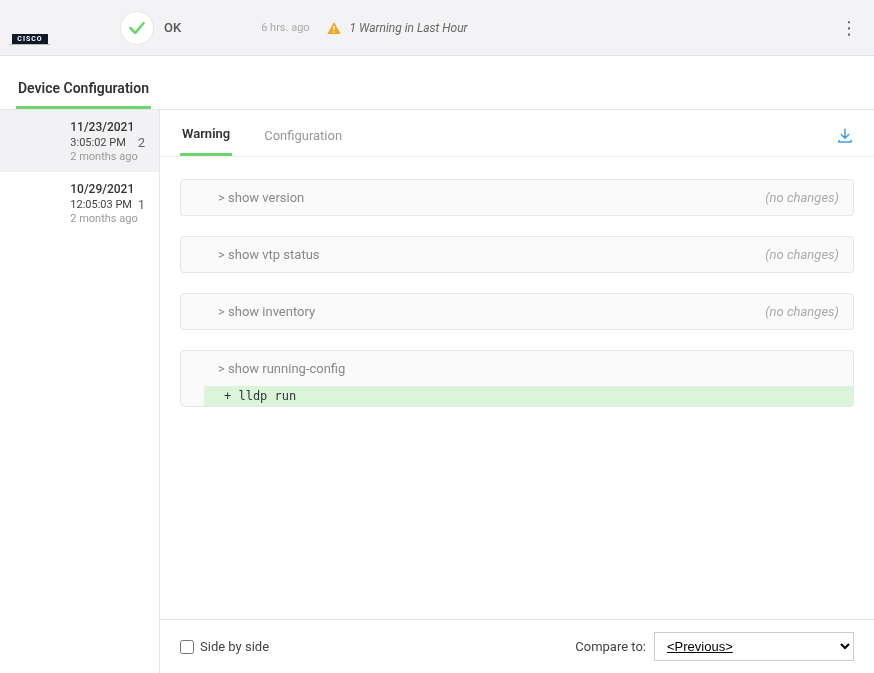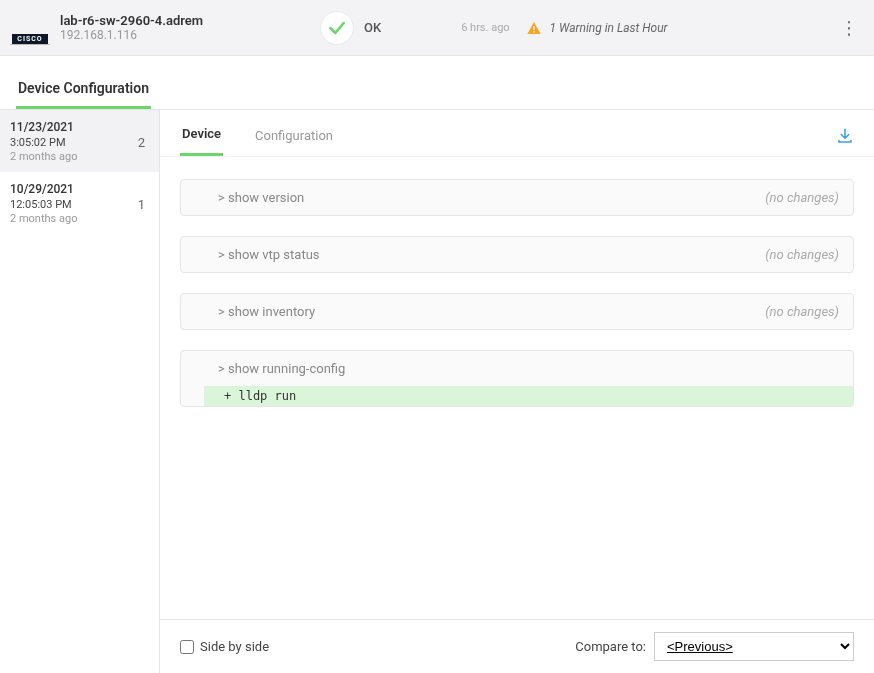--- a/index.html
+++ b/index.html
@@ -45,21 +45,21 @@
     display:flex; align-items:flex-end; height:54px; border-bottom:1px solid #e5e5e8; padding:0 16px;
   }
   .subhead-tab {
     font-weight:600; color:#333; padding:0 2px 10px 2px; border-bottom:3px solid #6cd66c; font-size:14px;
   }
   .body { display:flex; height: calc(673px - 56px - 54px);}
   .sidebar {
     width:160px; border-right:1px solid #e5e5e8; background:#fff; overflow:auto;
   }
   .rev-item {
-    padding:10px 10px 8px 10px; border-bottom:0px solid #eee; display:flex; justify-content:space-between;
+    padding:10px 10px 8px 10px; border-bottom:0px solid #eee; display:flex; justify-content:flex-end;
     cursor:pointer;
   }
   .rev-item.active { background:#f2f2f4;}
   .rev-item .meta { line-height:1.3;}
   .rev-item .date { font-size:12px; color:#333; font-weight:500;}
   .rev-item .time { font-size:11px; color:#444;}
   .rev-item .ago { font-size:11px; color:#999;}
   .rev-item .count { align-self:center; color:#666; font-size:13px; padding-right:4px;}
   .main { flex:1; display:flex; flex-direction:column;}
   .tabs-row {
@@ -94,24 +94,20 @@
   }
   svg { display:block;}
 </style>
 </head>
 <body>
 
 <div class="header">
   <div class="device-badge">
     <div class="top">CISCO</div>
     <div class="bot"></div>
-  </div>
-  <div class="device-info">
-    <div class="device-name">lab-r6-sw-2960-4.adrem</div>
-    <div class="device-ip">192.168.1.116</div>
   </div>
   <div class="status-seg">
     <div class="status-circle">
       <svg width="20" height="20" viewBox="0 0 24 24">
           <path d="M4 12 L10 18 L20 6" stroke="#6cd66c" stroke-width="3" fill="none" stroke-linecap="round" stroke-linejoin="round"></path>
         </svg>
     </div>
     <div class="status-text">OK</div>
   </div>
   <div class="time-col">6 hrs. ago</div>
@@ -151,21 +147,21 @@
             <div class="time">12:05:03 PM</div>
             <div class="ago">2 months ago</div>
           </div>
           <div class="count">1</div>
         </div>
       </div>
   </div>
 
   <div class="main">
     <div class="tabs-row">
-      <div class="tab active">Device</div>
+      <div class="tab active">Warning</div>
       <div class="tab">Configuration</div>
       <div class="flex"></div>
       <div class="dl-icon">
         <svg width="18" height="18" viewBox="0 0 24 24">
             <path d="M12 3 L12 14 M7 10 L12 15 L17 10" stroke="#3a9ee8" stroke-width="2" fill="none" stroke-linecap="round" stroke-linejoin="round"></path>
             <path d="M4 18 L4 20 L20 20 L20 18" stroke="#3a9ee8" stroke-width="2" fill="none" stroke-linecap="round"></path>
           </svg>
       </div>
     </div>
 

